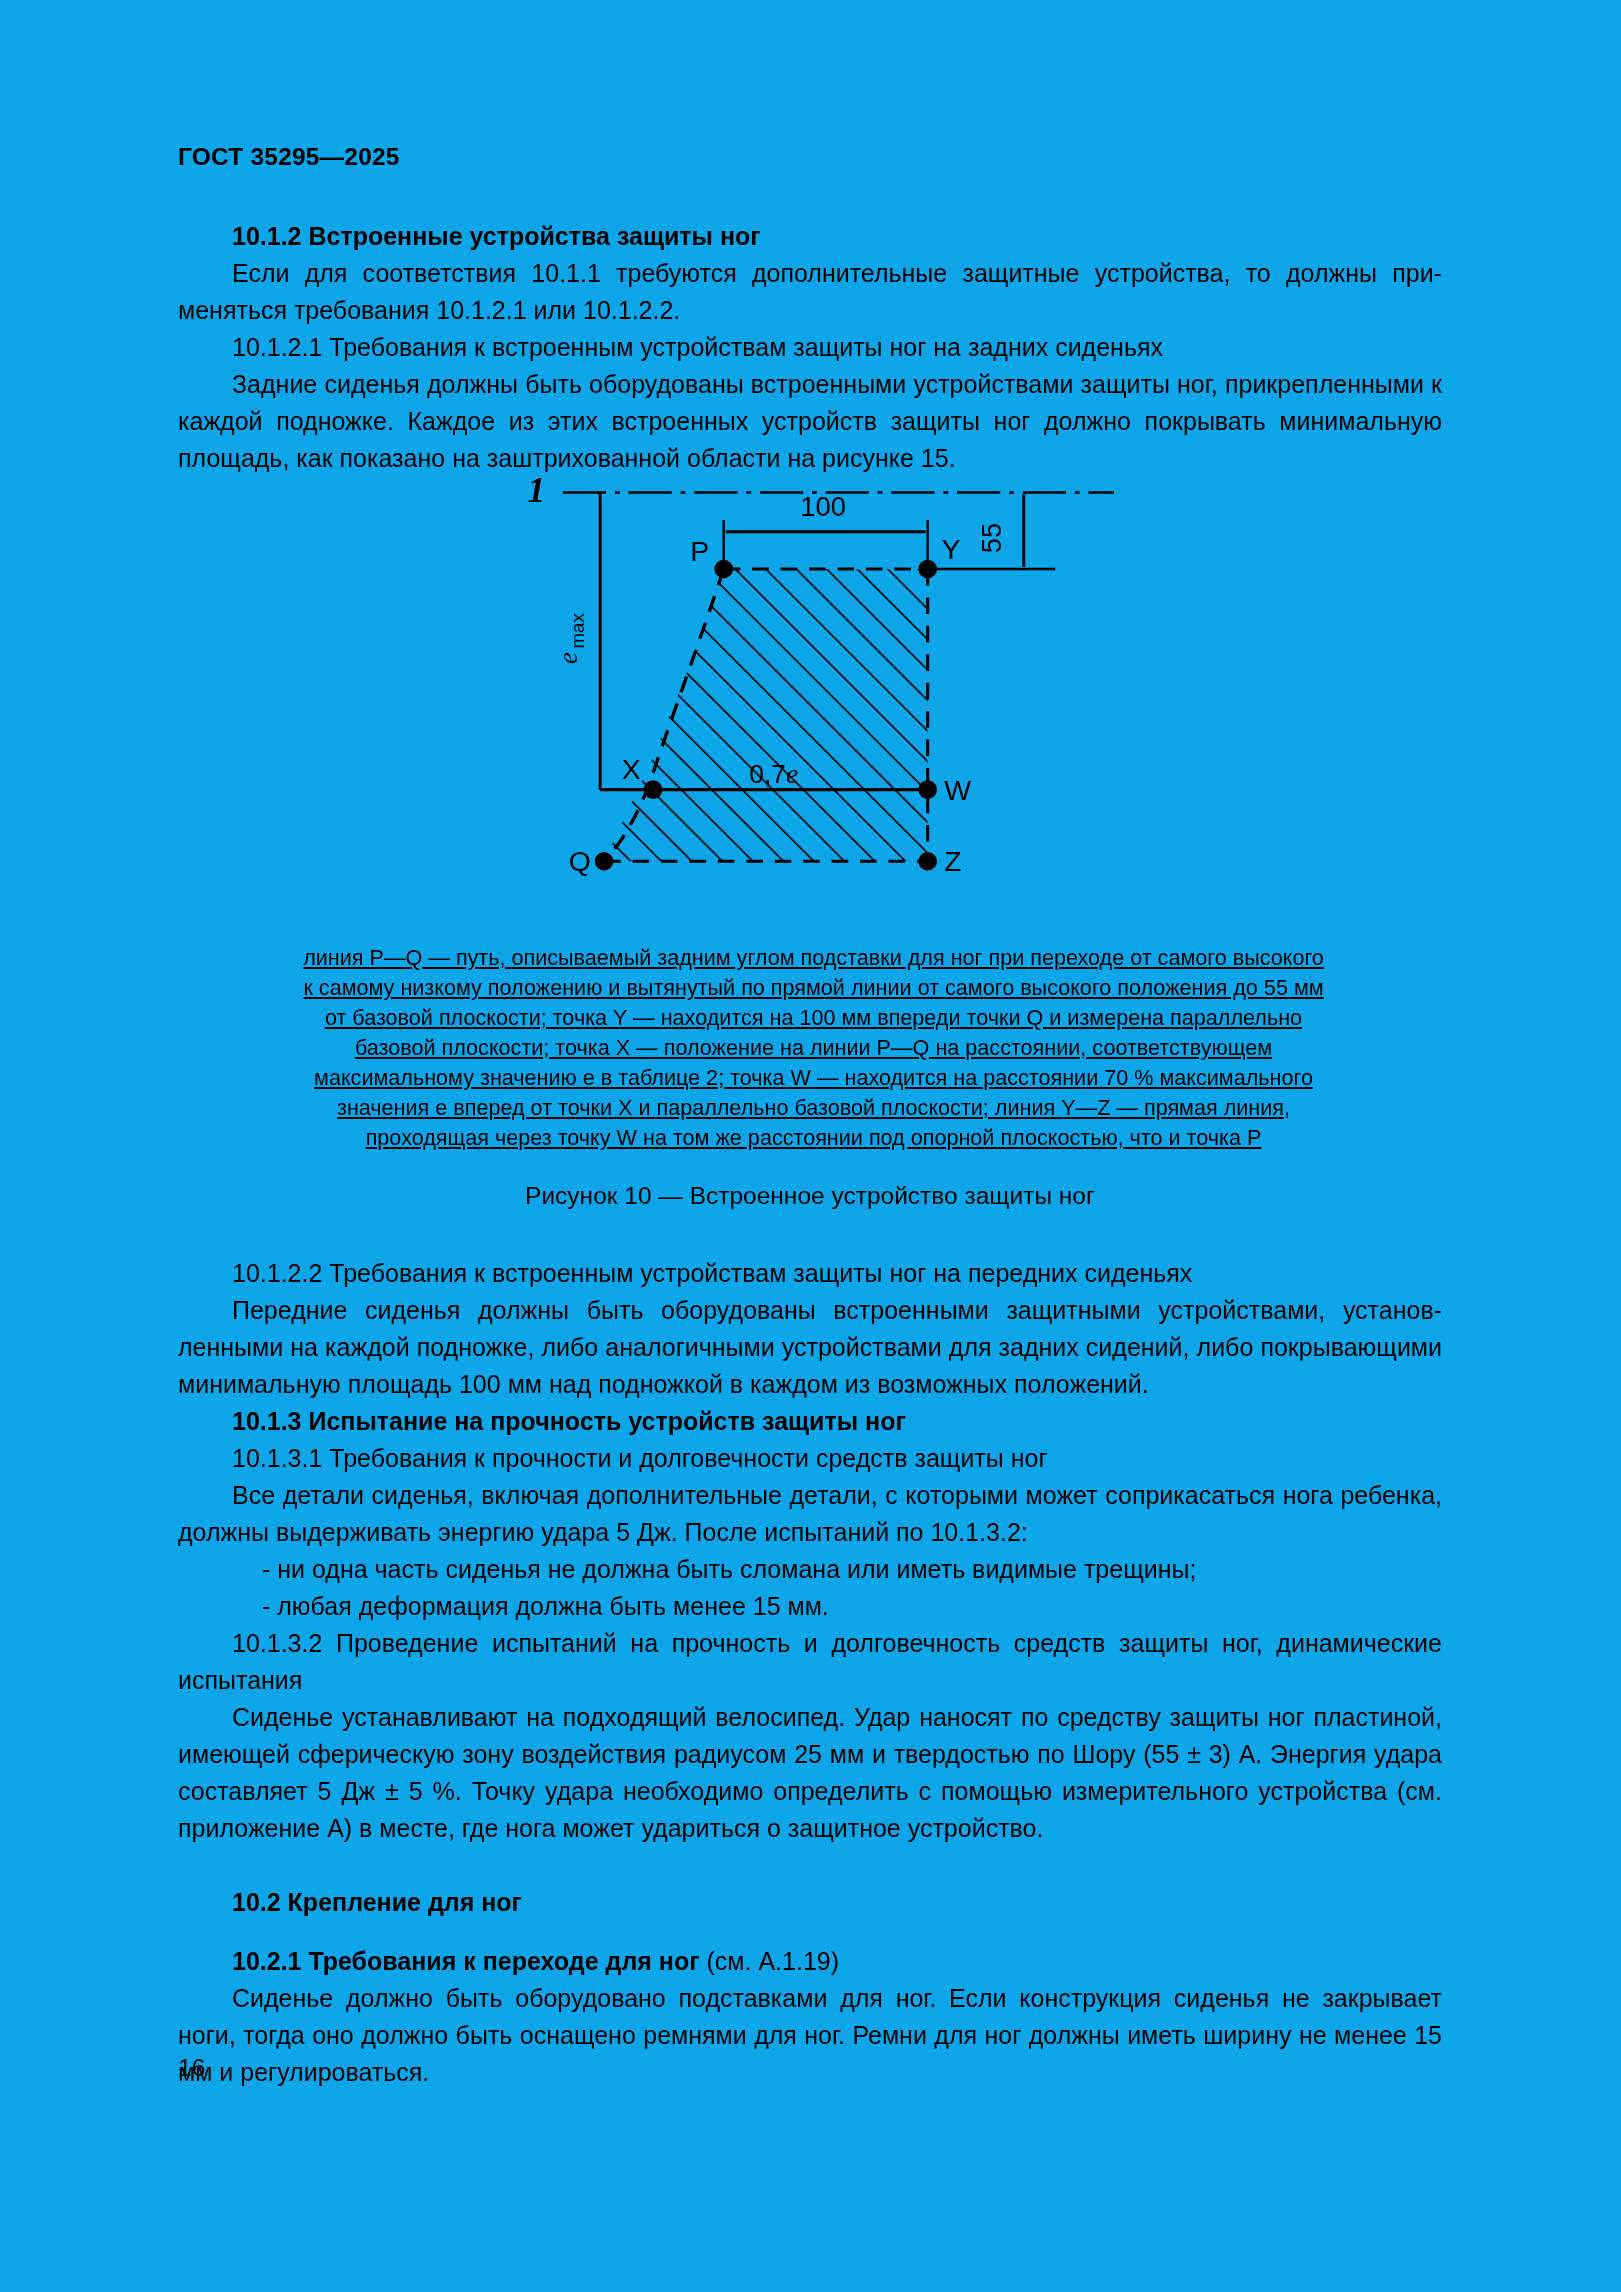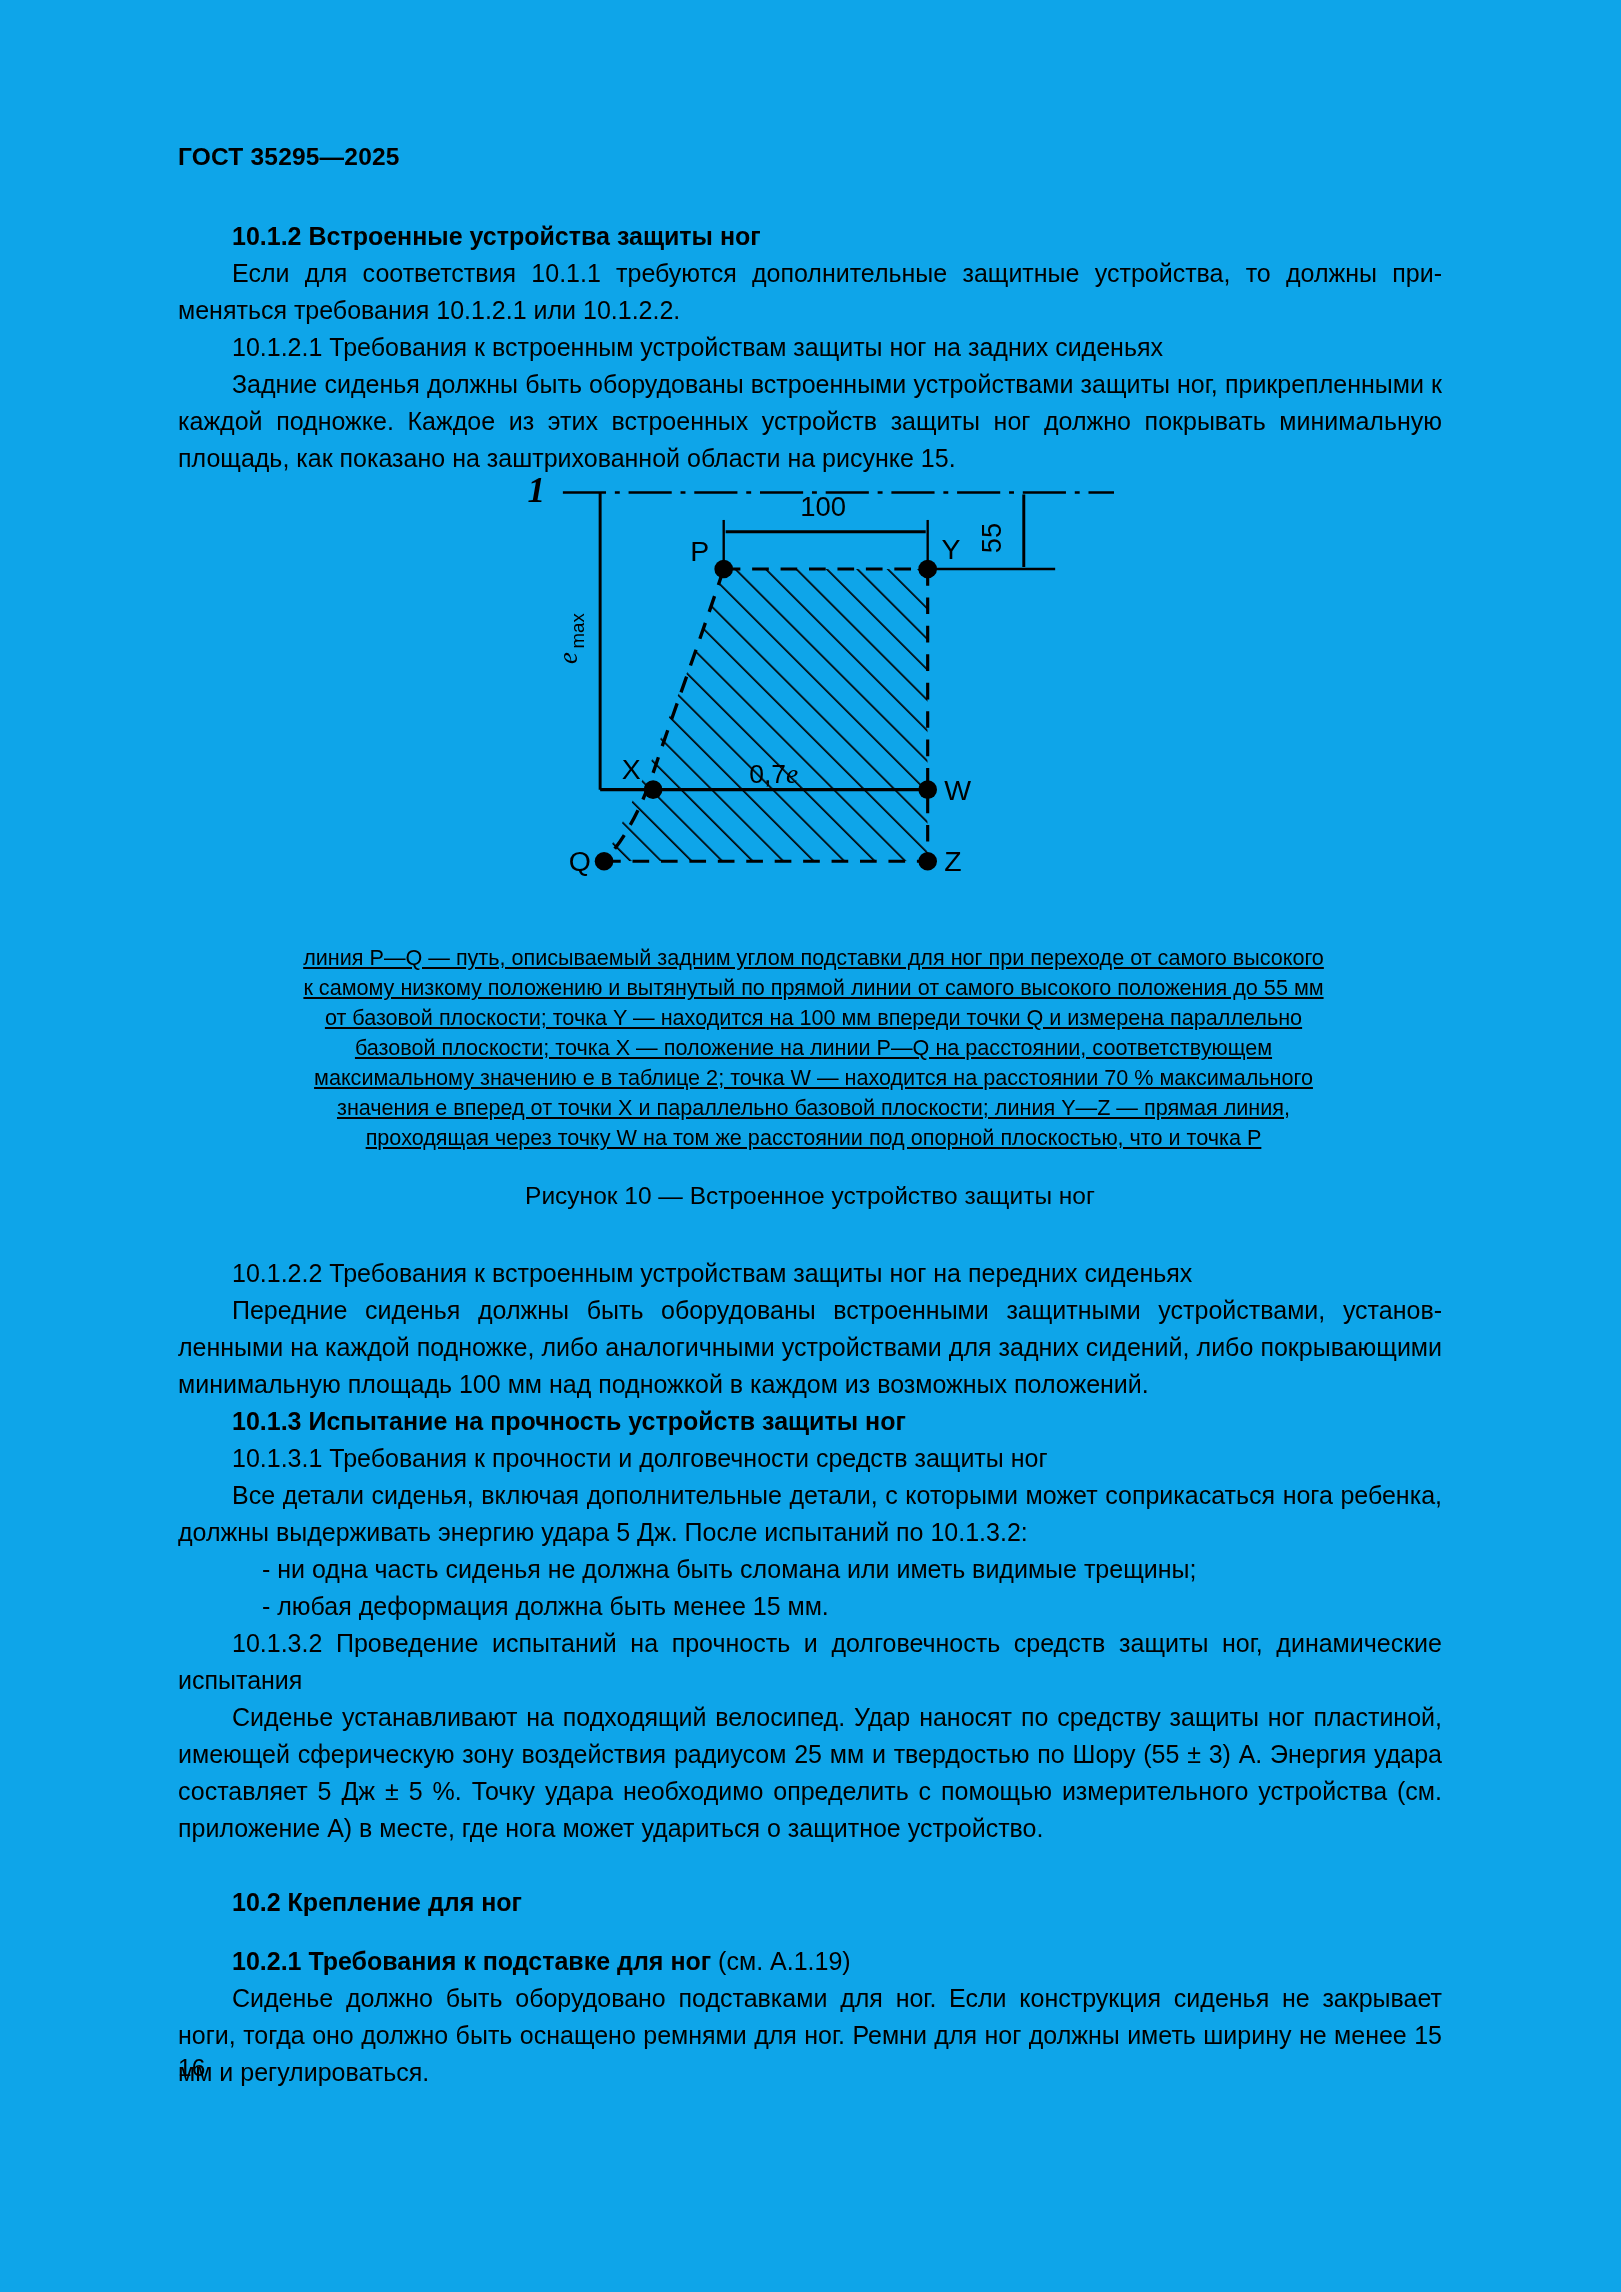--- a/index.html
+++ b/index.html
@@ -214,20 +214,20 @@
     <p class="head">10.1.3 Испытание на прочность устройств защиты ног</p>
     <p class="para">10.1.3.1 Требования к прочности и долговечности средств защиты ног</p>
     <p class="para">Все детали сиденья, включая дополнительные детали, с которыми может соприкасаться нога ре­бенка, должны выдерживать энергию удара 5 Дж. После испытаний по 10.1.3.2:</p>
     <p class="dash">-  ни одна часть сиденья не должна быть сломана или иметь видимые трещины;</p>
     <p class="dash">-  любая деформация должна быть менее 15 мм.</p>
     <p class="para">10.1.3.2 Проведение испытаний на прочность и долговечность средств защиты ног, динамические испытания</p>
     <p class="para">Сиденье устанавливают на подходящий велосипед. Удар наносят по средству защиты ног пла­стиной, имеющей сферическую зону воздействия радиусом 25 мм и твердостью по Шору (55 ± 3) А. Энергия удара составляет 5 Дж ± 5 %. Точку удара необходимо определить с помощью измерительного устройства (см. приложение А) в месте, где нога может удариться о защитное устройство.</p>
     <span class="sp-l"></span>
     <p class="head">10.2 Крепление для ног</p>
     <span class="sp-m"></span>
-    <p class="head"><span>10.2.1 Требования к подставке для ног</span><span class="reg"> (см. А.1.19)</span></p>
+    <p class="head"><span>10.2.1 Требования к переходе для ног</span><span class="reg"> (см. А.1.19)</span></p>
     <p class="para">Сиденье должно быть оборудовано подставками для ног. Если конструкция сиденья не закрывает ноги, тогда оно должно быть оснащено ремнями для ног. Ремни для ног должны иметь ширину не менее 15 мм и регулироваться.</p>
   </div>
 
   <div class="page-number">16</div>
 
 </div>
 
 
 </body></html>

